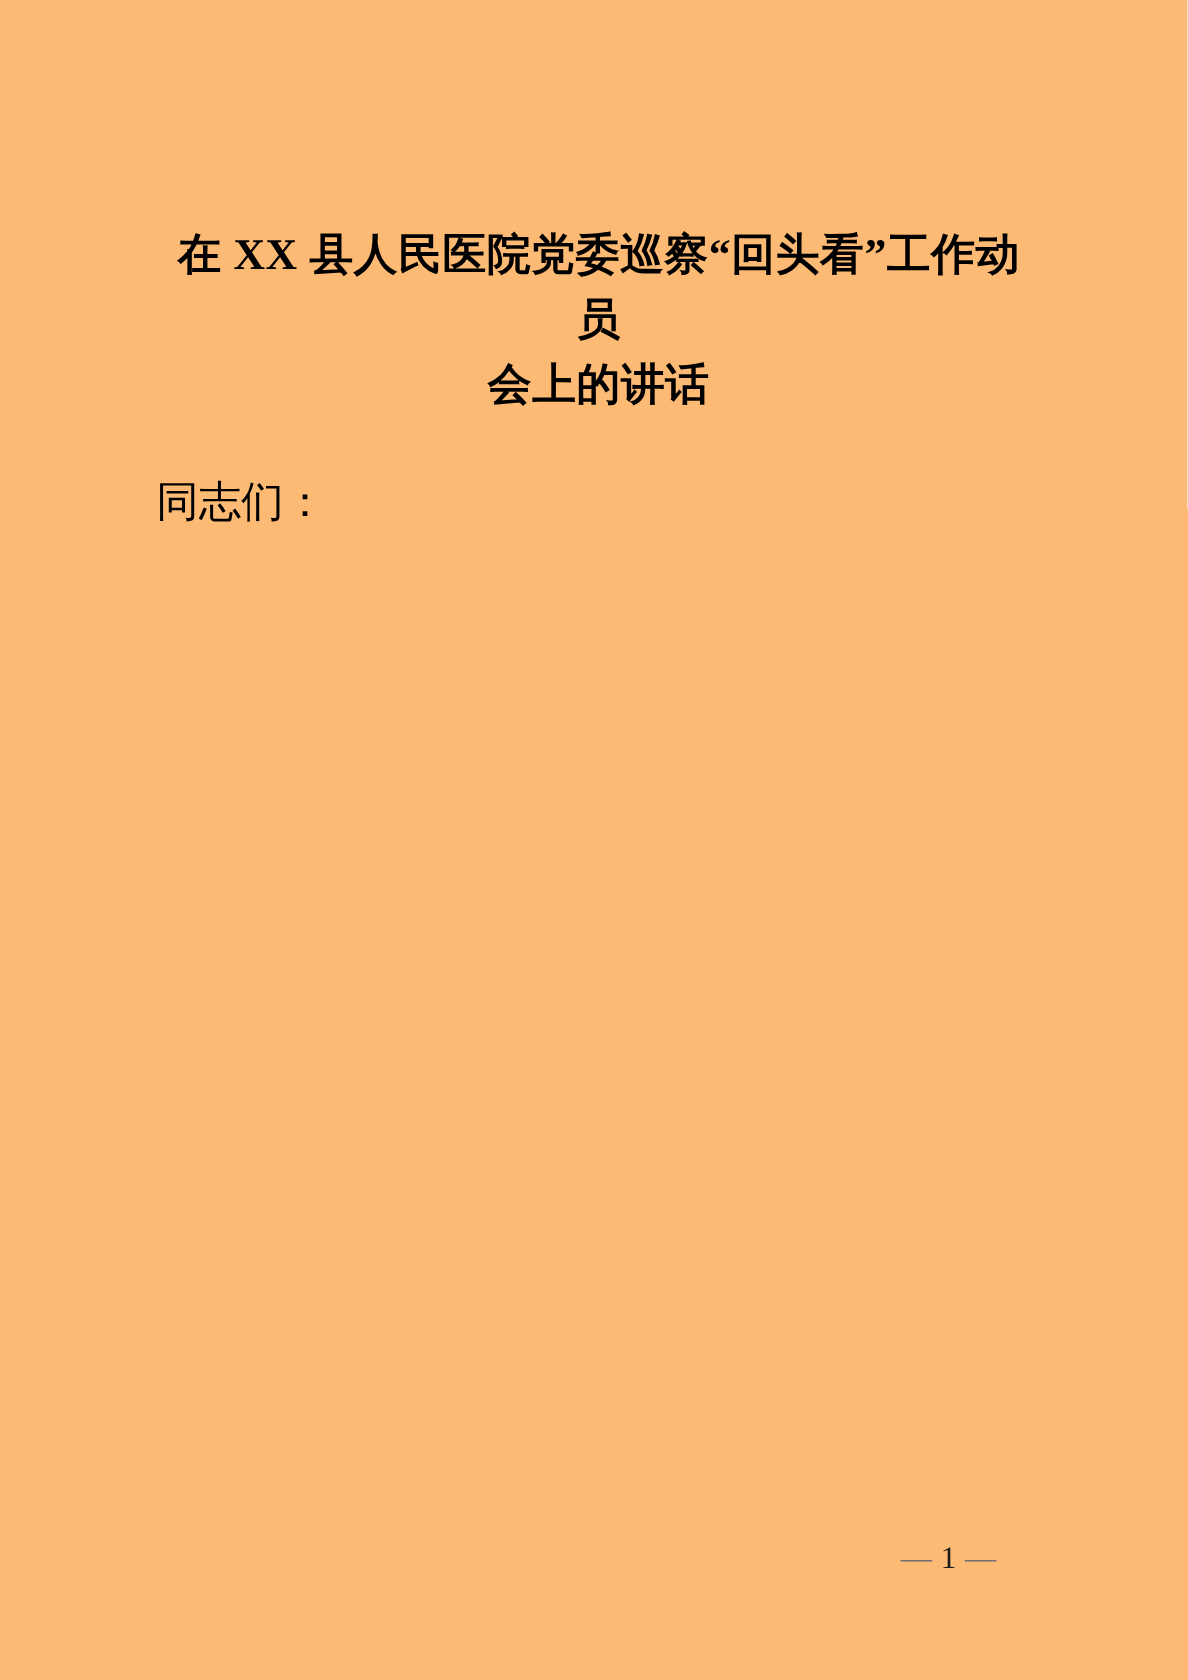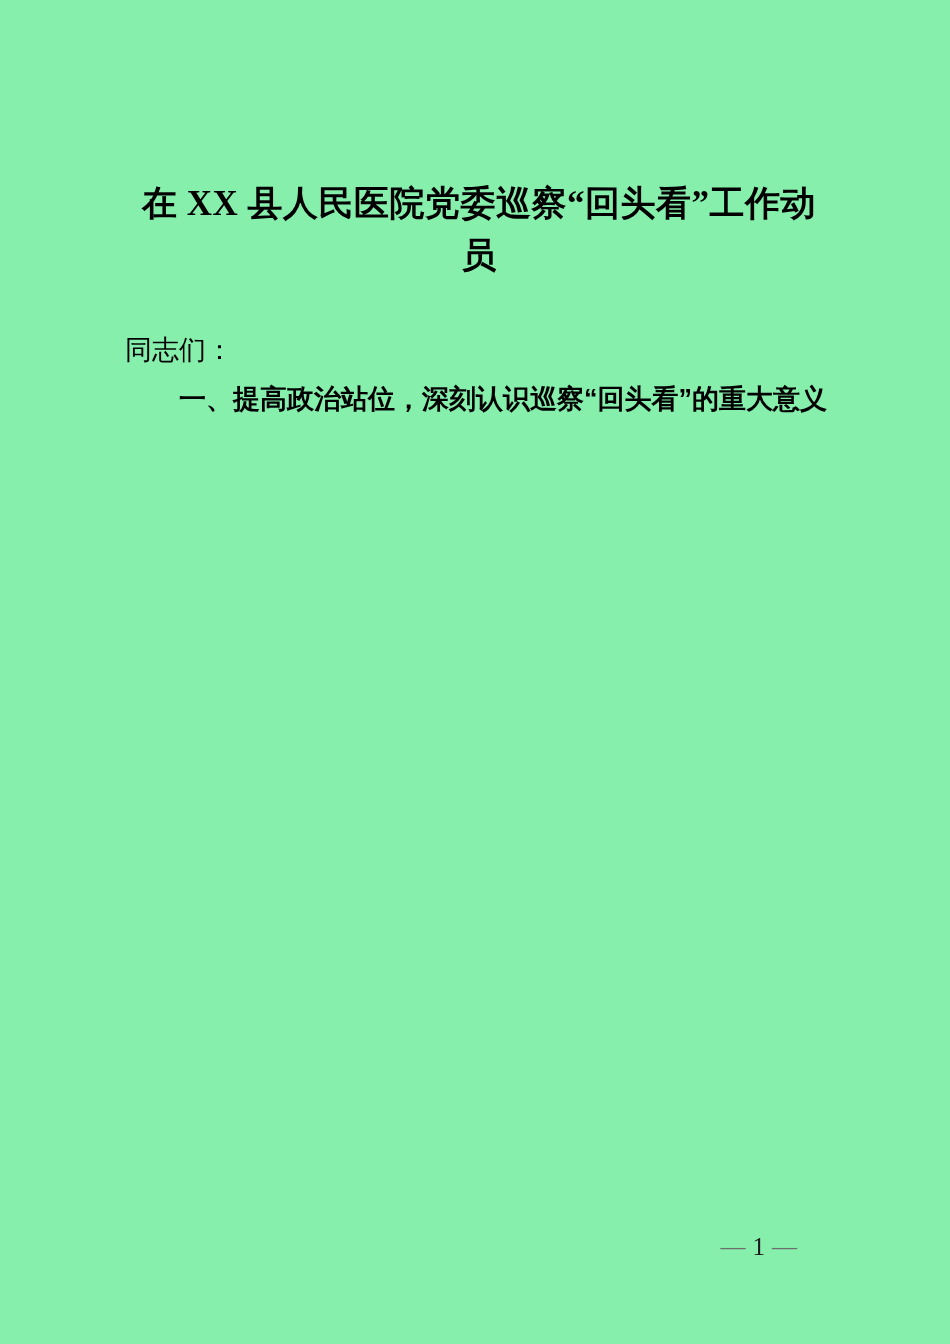--- a/index.html
+++ b/index.html
@@ -1,37 +1,37 @@
 <!DOCTYPE html>
 <html><head>
 <meta charset="utf-8">
 <style>
   html, body { margin:0; padding:0; background:#ffffff; }
   .page {
     position:relative;
     width:950px; height:1344px;
-    background:#86efac;
+    background:#fdba74;
     color:#000000;
     font-family:"Liberation Serif", serif;
     overflow:hidden;
     box-sizing:border-box;
   }
   .doc-title {
     margin:178px 117px 0 125px;
     text-align:center;
     font-weight:bold;
     font-size:35px;
     line-height:52px;
     letter-spacing:0.5px;
     font-family:"Liberation Serif", serif;
   }
   .doc-title .title-line { display:block; }
   .doc-body {
     margin:44px 117px 0 125px;
-    font-size:27px;
+    font-size:34px;
     line-height:49.3px;
     text-align:justify;
   }
   .doc-body p { margin:0; padding:0; }
   .doc-body p.indent { text-indent:2em; }
   .doc-body p.heading {
     font-weight:bold;
     font-family:"Liberation Sans", sans-serif;
   }
   .page-number {
@@ -46,25 +46,25 @@
   .page-number .dash { color:#6e6e6e; }
   .page-number .num { color:#1a1a1a; padding:0 7px; }
 </style>
 </head>
 <body>
 
 <div class="page">
 
   <h1 class="doc-title">
     <span class="title-line">在 XX 县人民医院党委巡察“回头看”工作动员</span>
+    <span class="title-line">会上的讲话</span>
   </h1>
 
   <div class="doc-body">
 
   <p class="">同志们：</p>
-      <p class="indent heading">一、提高政治站位，深刻认识巡察“回头看”的重大意义</p>
     </div>
 
   <div class="page-number">
     <span class="dash">—</span><span class="num">1</span><span class="dash">—</span>
   </div>
 
 </div>
 
 </body></html>

